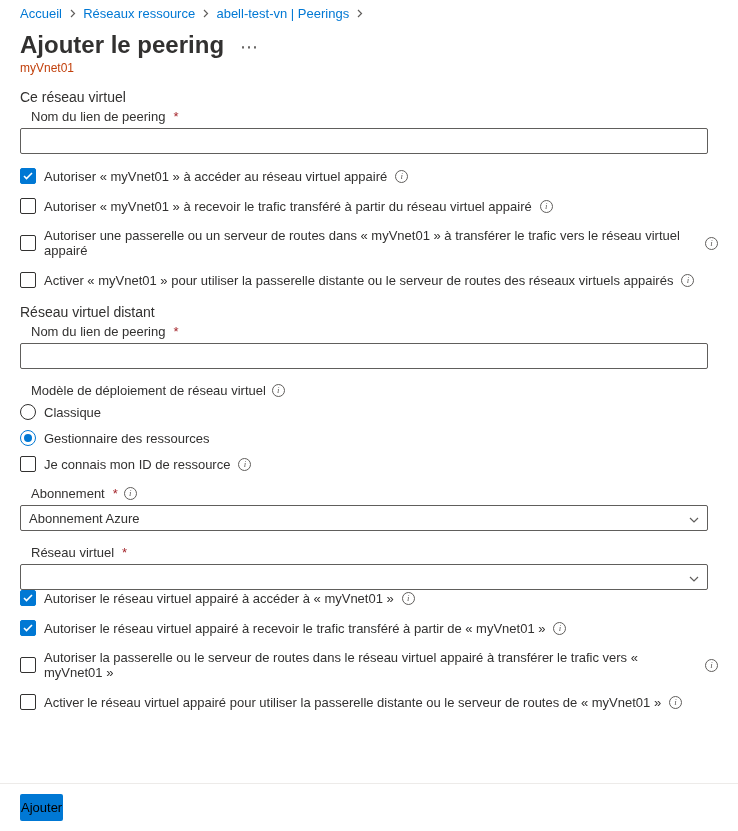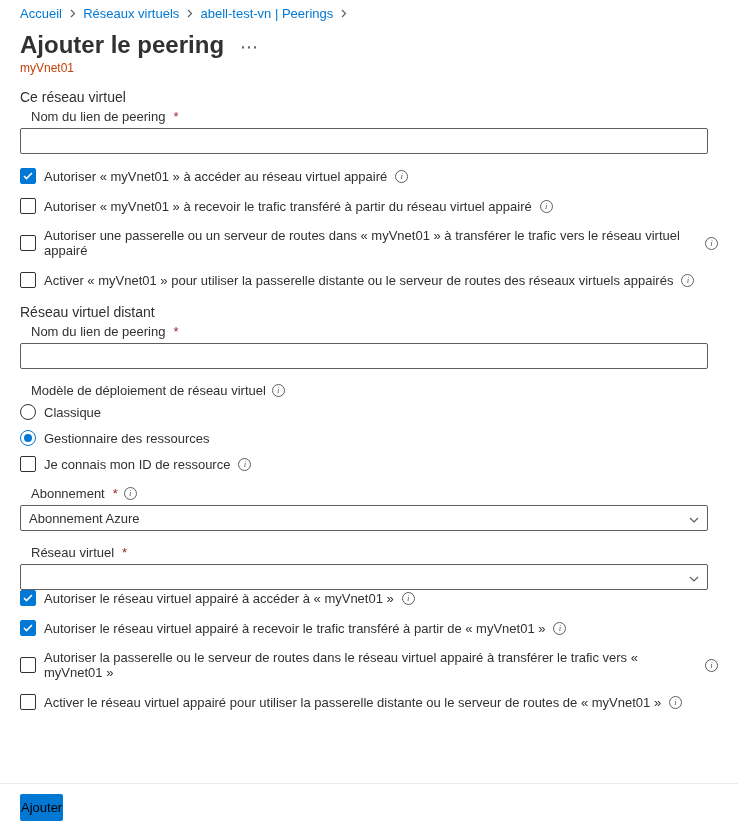--- a/index.html
+++ b/index.html
@@ -101,21 +101,21 @@
 
 <div class="page">
 
   <div class="breadcrumb">
     <a>Accueil</a>
     <span class="chev">
       <svg width="6" height="9" viewBox="0 0 6 9">
           <path d="M1 1 L4.5 4.5 L1 8" fill="none" stroke="#605e5c" stroke-width="1.2"></path>
         </svg>
     </span>
-    <a>Réseaux virtuels</a>
+    <a>Réseaux ressource</a>
     <span class="chev">
       <svg width="6" height="9" viewBox="0 0 6 9">
           <path d="M1 1 L4.5 4.5 L1 8" fill="none" stroke="#605e5c" stroke-width="1.2"></path>
         </svg>
     </span>
     <a>abell-test-vn | Peerings</a>
     <span class="chev">
       <svg width="6" height="9" viewBox="0 0 6 9">
           <path d="M1 1 L4.5 4.5 L1 8" fill="none" stroke="#605e5c" stroke-width="1.2"></path>
         </svg>

